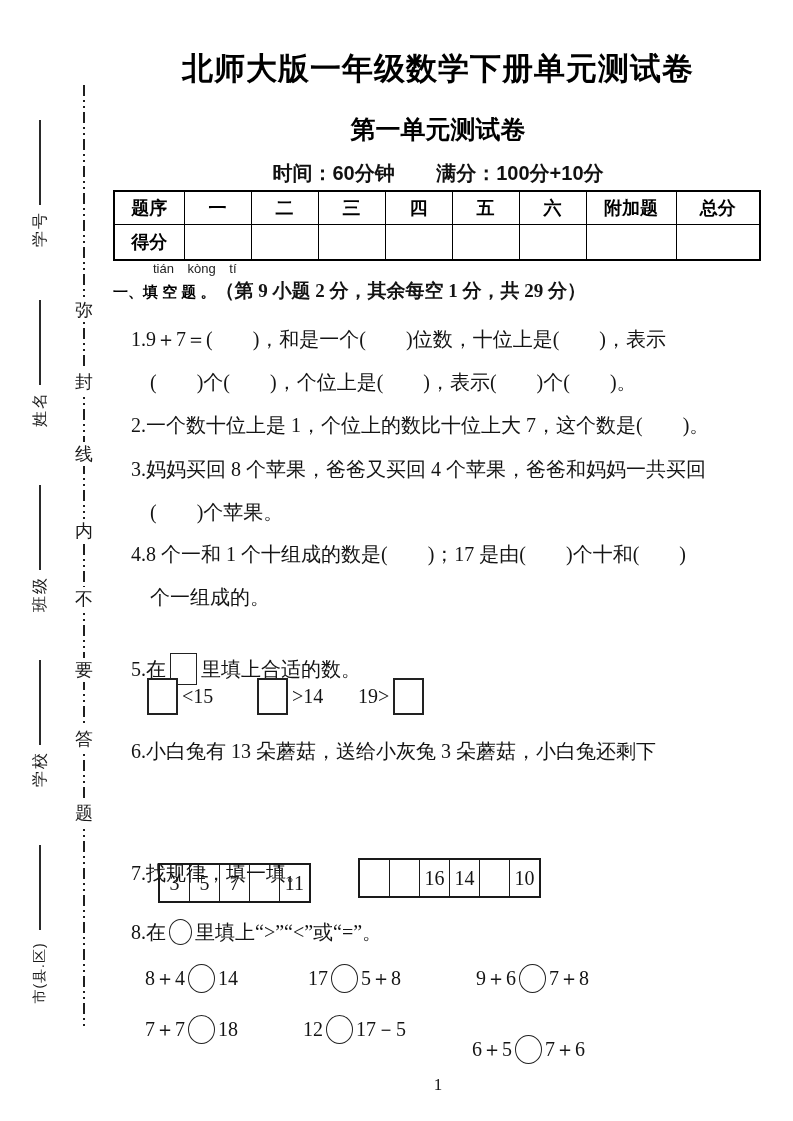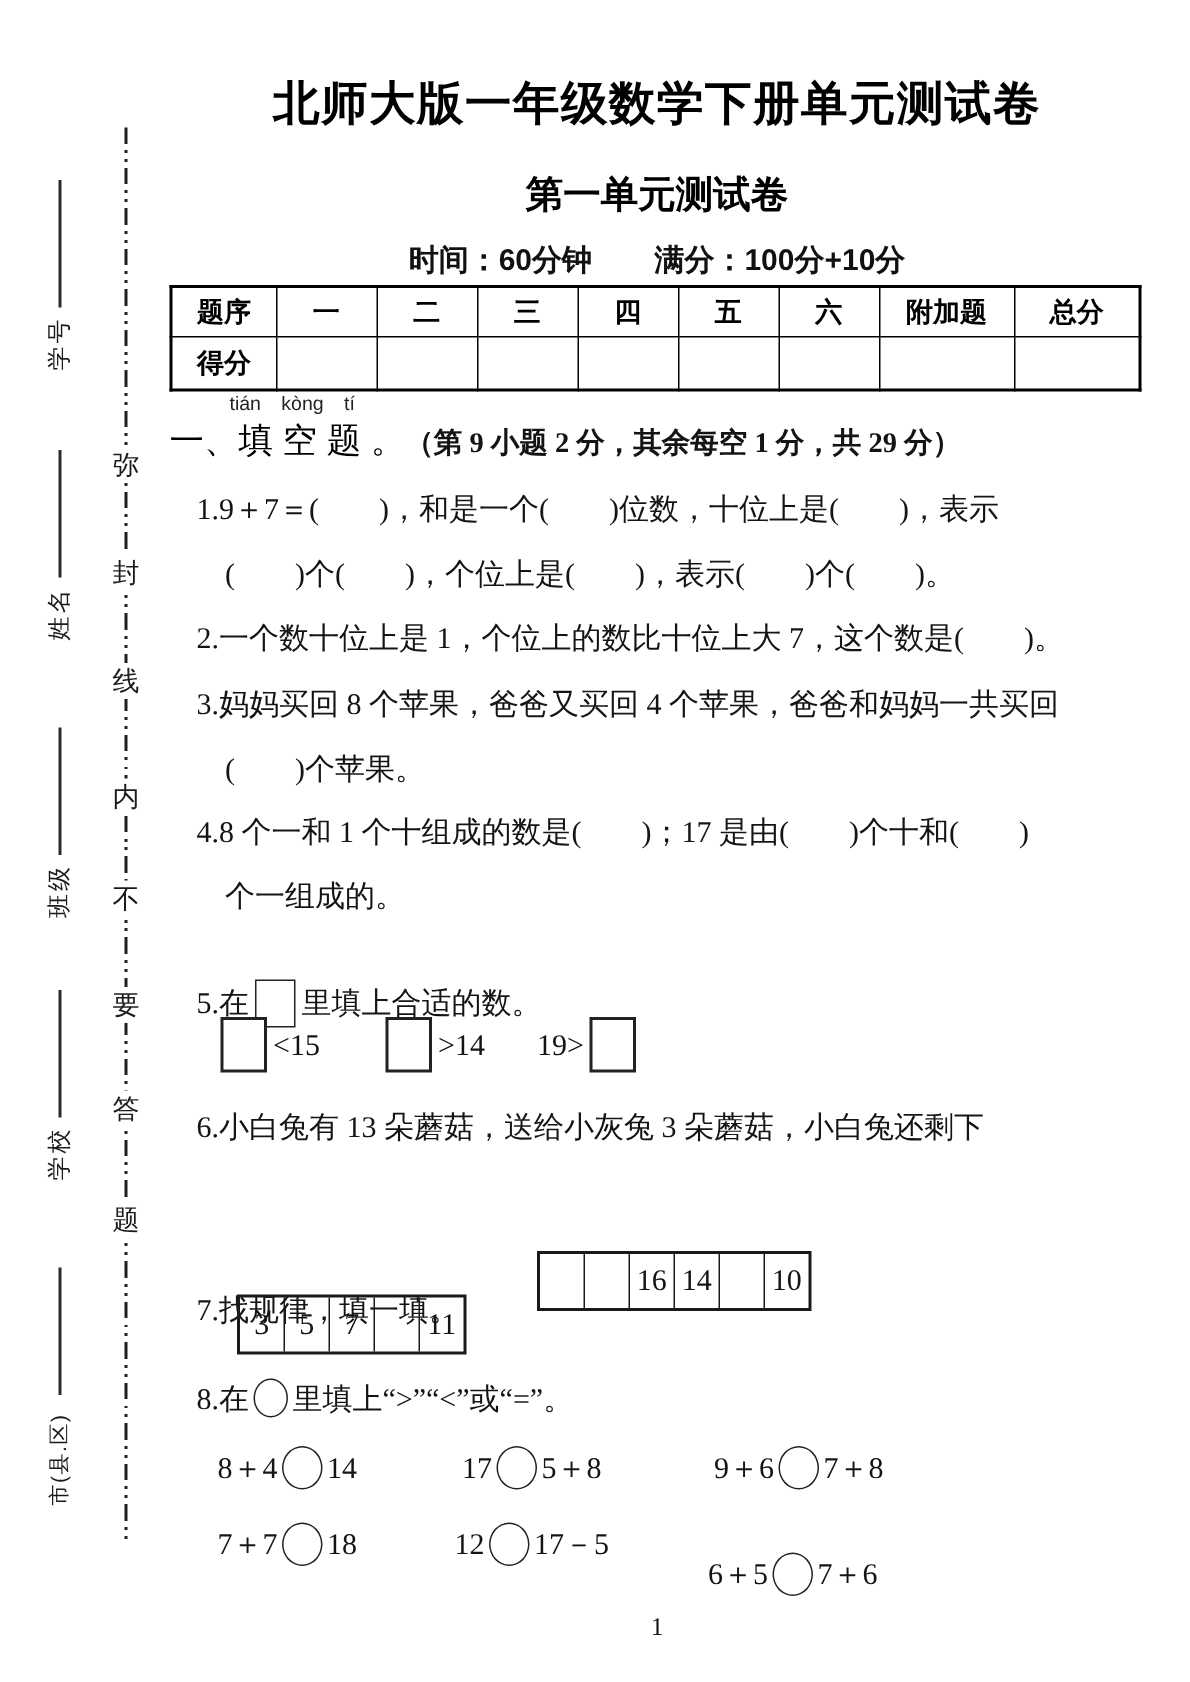--- a/index.html
+++ b/index.html
@@ -73,21 +73,21 @@
   .score-table tr:first-child td { height:32px; }
   .score-table tr:last-child td  { height:34px; }
 
   
   .pinyin {
     left:153px; top:261px;
     font-family:"Liberation Sans", sans-serif; font-size:13px;
     word-spacing:10px; color:#222;
   }
   .sec-head { left:113px; top:278px; font-size:20px; }
-  .sec-head .main { font-family:"Liberation Sans", sans-serif; font-weight:400; font-size:23px; color:#000; }
+  .sec-head .main { font-family:"Liberation Sans", sans-serif; font-weight:700; font-size:15px; color:#000; }
   .sec-head .note { font-weight:700; font-size:19px; }
 
   
   .qline { font-size:20px; }
 
   
   .abox {
     display:inline-block; width:27px; height:33px; border:2px solid #222;
     vertical-align:middle; margin:0 4px; background:#fff; position:relative; top:-2px;
   }
@@ -229,21 +229,21 @@
   <div class="abs qline" style="left:131px; top:738px;">6.小白兔有 13 朵蘑菇，送给小灰兔 3 朵蘑菇，小白兔还剩下</div>
   <div class="abs qline" style="left:131px; top:860px;">7.找规律，填一填。</div>
 
   <div class="seq" style="left:158px; top:863px;">
     <div class="cell">3</div>
     <div class="cell">5</div>
     <div class="cell">7</div>
     <div class="cell"></div>
     <div class="cell">11</div>
   </div>
-  <div class="seq" style="left:358px; top:834px;">
+  <div class="seq" style="left:358px; top:858px;">
     <div class="cell"></div>
     <div class="cell"></div>
     <div class="cell">16</div>
     <div class="cell">14</div>
     <div class="cell"></div>
     <div class="cell">10</div>
   </div>
 
   <div class="abs qline" style="left:131px; top:919px;">
     <span>8.在</span><span class="circ circ-sm"></span><span>里填上“&gt;”“&lt;”或“=”。</span>

